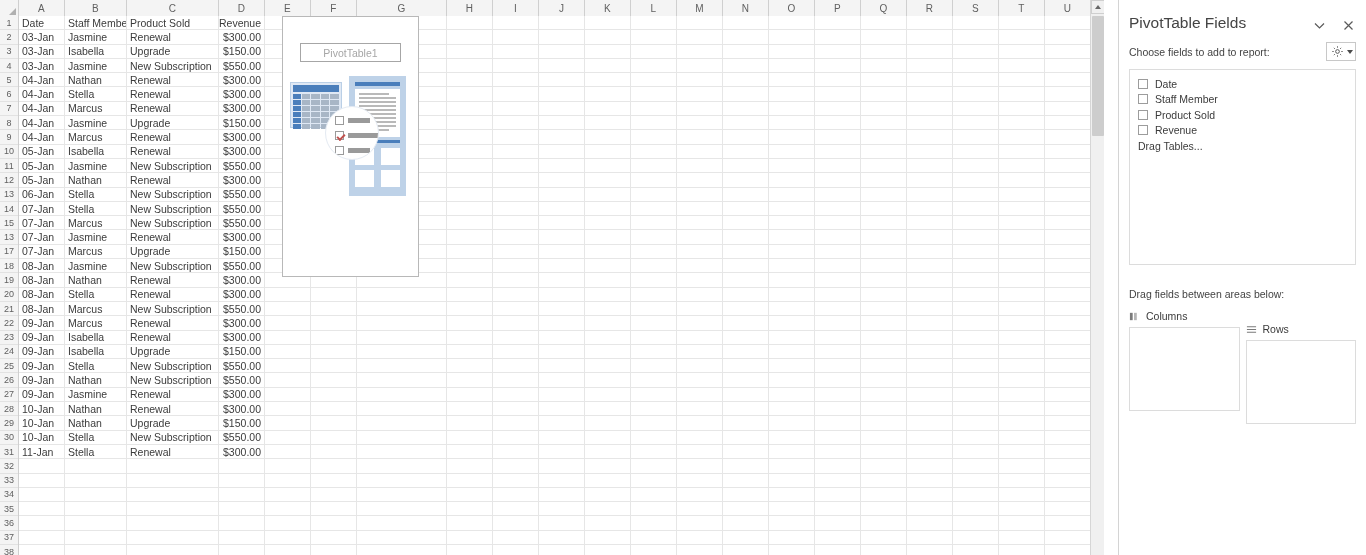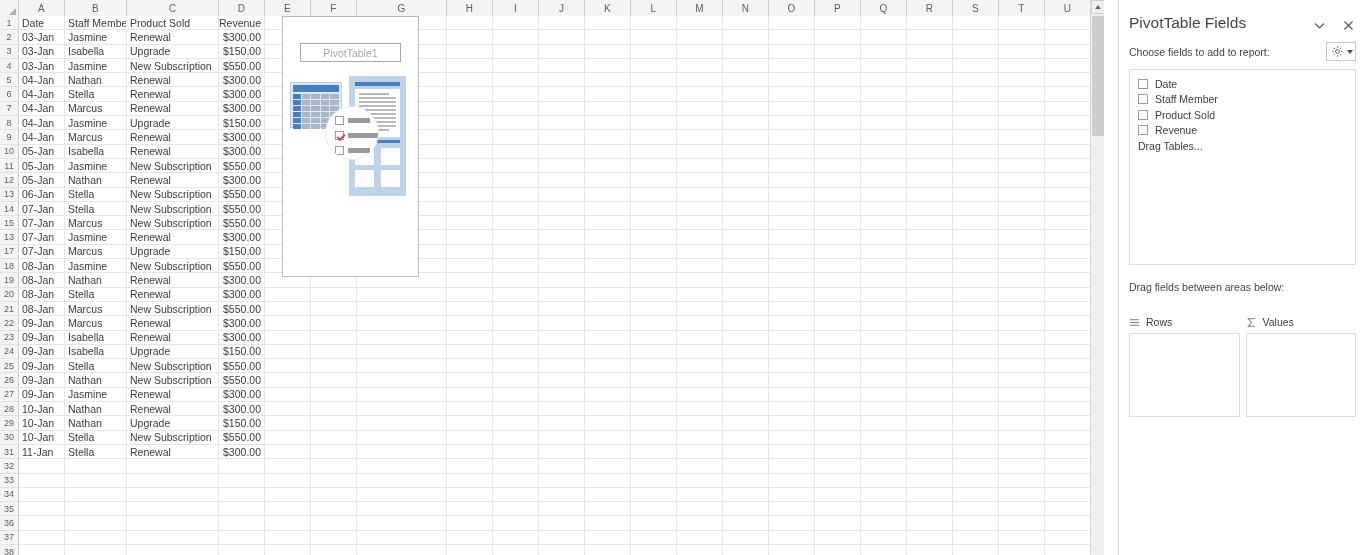--- a/index.html
+++ b/index.html
@@ -280,21 +280,21 @@
     border: 1px solid #9c9c9c;
     background: #fff;
     flex: 0 0 10px;
   }
   .more-tables {
     font-size: 10.5px; color: #3b3b3b;
     margin-top: 2px;
   }
   .fp-drag-label {
     font-size: 10.5px; color: #444;
-    margin-top: 16px;
+    margin-top: 23px;
   }
   .zones {
     margin-top: 8px;
     display: grid;
     grid-template-columns: 1fr 1fr;
     gap: 0 6px;
   }
   .zone { display: flex; flex-direction: column; }
   .zone-head {
     display: flex; align-items: center; gap: 6px;
@@ -1436,37 +1436,38 @@
             <div class="field-chk"></div>
             <span>Revenue</span>
           </div>
         </div>
       <div class="more-tables">Drag Tables...</div>
     </div>
 
     <div class="fp-drag-label">Drag fields between areas below:</div>
 
     <div class="zones" id="zones">
+        <div class="zone">
+          <div class="zone-head">
+            <span class="zone-icon">
+              <svg width="11" height="11" viewBox="0 0 12 12">
+                <rect x="1" y="2" width="3" height="8" fill="#7a7a7a"></rect>
+                <rect x="5.5" y="2" width="3" height="8" fill="#b5b5b5"></rect>
+              </svg>
+            </span>
+            <span>Columns</span>
+          </div>
+          <div class="zone-box"></div>
+        </div>
         <div class="zone zone-row2">
           <div class="zone-head">
             <span class="zone-icon">
               <svg width="11" height="11" viewBox="0 0 12 12">
                 <path d="M1 3 H11 M1 6 H11 M1 9 H11" stroke="#7a7a7a" stroke-width="1.1"></path>
               </svg>
             </span>
             <span>Rows</span>
           </div>
           <div class="zone-box"></div>
         </div>
-        <div class="zone zone-row2">
-          <div class="zone-head">
-            <span class="zone-icon">
-              <svg width="11" height="11" viewBox="0 0 12 12">
-                <path d="M9.5 2 H2.5 L6 6 L2.5 10 H9.5" fill="none" stroke="#7a7a7a" stroke-width="1.1"></path>
-              </svg>
-            </span>
-            <span>Values</span>
-          </div>
-          <div class="zone-box"></div>
-        </div>
       </div>
   </div>
 </div>
 
 </body></html>

